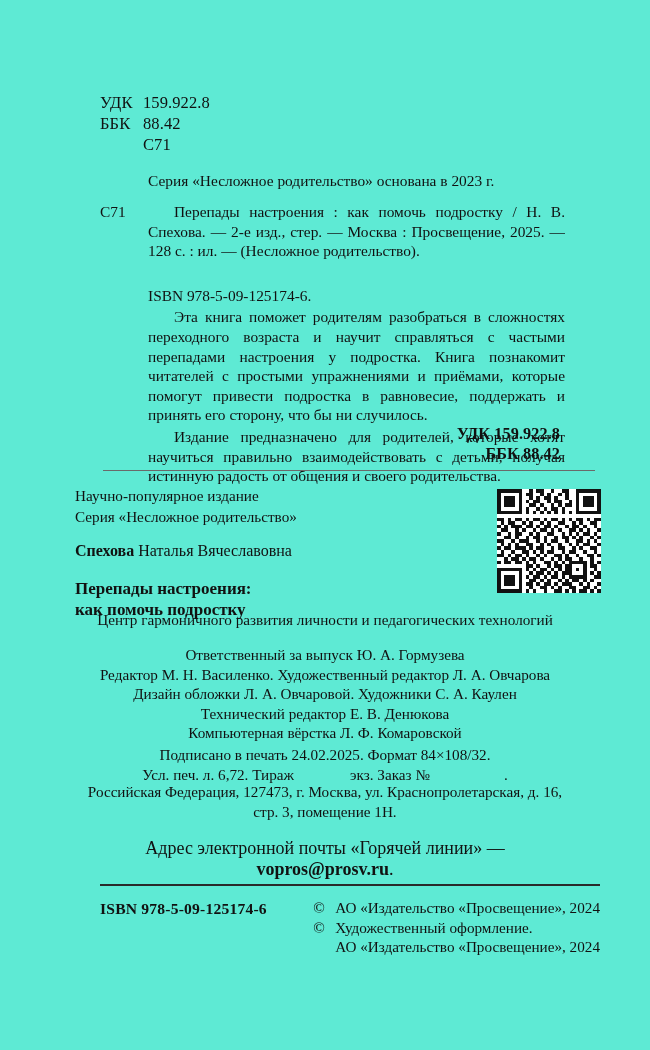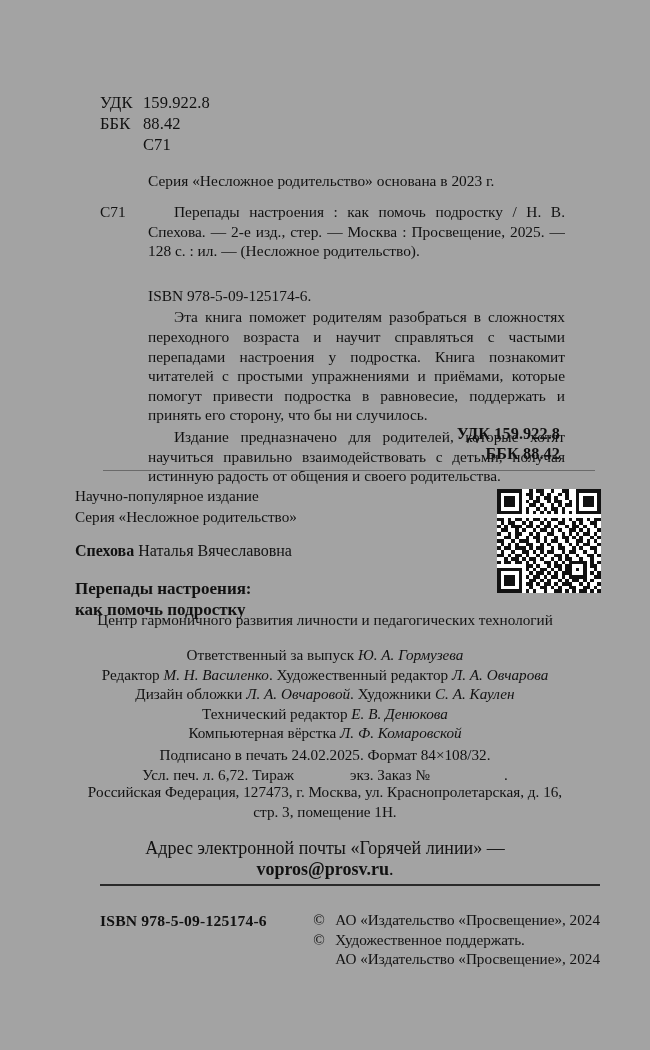--- a/index.html
+++ b/index.html
@@ -15,26 +15,26 @@
     overflow: hidden;
     font-family: "Liberation Serif", "DejaVu Serif", serif;
     color: #111111;
     -webkit-font-smoothing: antialiased;
   }
   .page {
     position: absolute;
     left: 0; top: 0;
     width: 650px;
     height: 1050px;
-    background: #a3a3a3;
+    background: #5eead4;
   }
 
   
   .blk { position: absolute; }
-  .i { font-style: italic; }
+  .i { }
 
   
   #udk-block {
     left: 100px; top: 92px;
     font-size: 16.5px;
     line-height: 21px;
     letter-spacing: 0.1px;
   }
   #udk-block .code-row { white-space: pre; }
   #udk-block .lbl { display: inline-block; width: 43px; }
@@ -198,21 +198,20 @@
   #hotline .mail { font-weight: bold; }
 
   
   #bottom {
     left: 100px; top: 898px;
     width: 500px;
     display: flex;
     align-items: flex-start;
     font-size: 15.2px;
     line-height: 19.6px;
-    margin-top: 12px;
   }
   #bottom .isbn {
     width: 240px;
     font-weight: bold;
     font-size: 15.6px;
     letter-spacing: 0.2px;
     padding-top: 1px;
   }
   #bottom .rights { flex: 1; }
   #bottom .rights .ln { white-space: nowrap; }
@@ -564,18 +563,18 @@
     <span>Адрес электронной почты «Горячей линии» —</span>
     <span class="mail">vopros@prosv.ru</span><span>.</span>
   </div>
 
   <div class="rule-thick" style="top:884px;"></div>
 
   <div class="blk" id="bottom">
     <div class="isbn">ISBN 978-5-09-125174-6</div>
     <div class="rights">
       <div class="ln"><span class="cmark">©</span><span>АО «Издательство «Просвещение», 2024</span></div>
-      <div class="ln"><span class="cmark">©</span><span>Художественное поддержать.</span></div>
+      <div class="ln"><span class="cmark">©</span><span>Художественный оформление.</span></div>
       <div class="ln"><span class="indent"></span><span>АО «Издательство «Просвещение», 2024</span></div>
     </div>
   </div>
 
 </div>
 
 </body></html>

